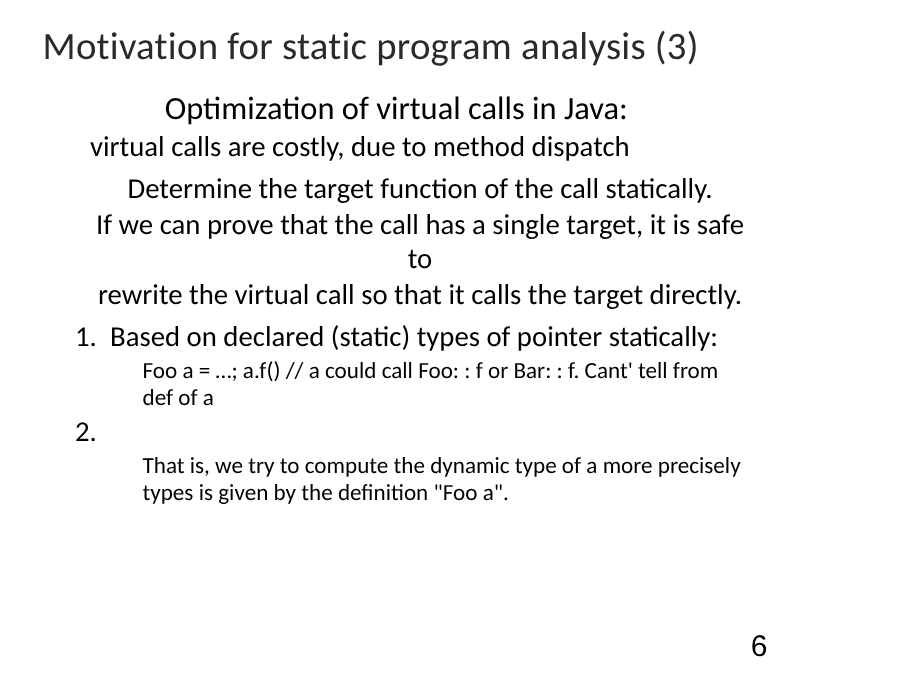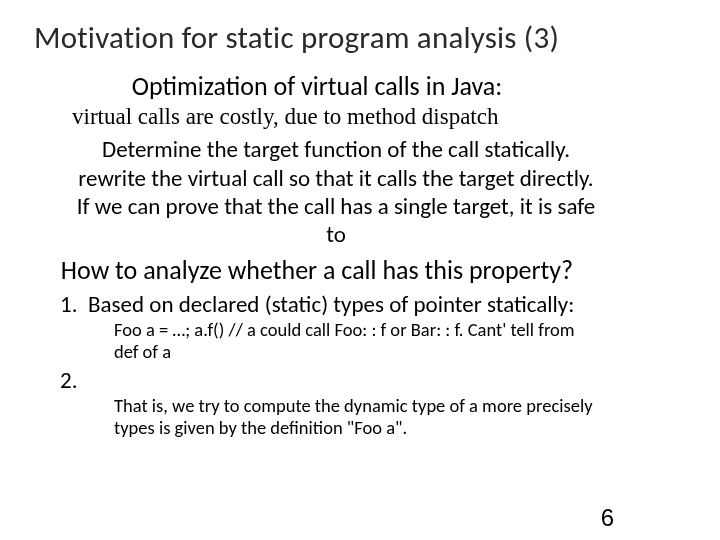--- a/index.html
+++ b/index.html
@@ -29,21 +29,20 @@
   .h2 {
     font-size: 26px;
     margin: 2px 0 2px 0;
     font-weight: 400;
     text-align: center;
   }
   .sub {
     font-size: 23px;
     margin: 0 0 6px 38px;
     font-weight: 400;
-    font-family: Liberation Serif, serif;
   }
   .idea-block {
     margin-left: 38px;
     font-size: 23px;
     line-height: 1.2;
     margin-bottom: 6px;
   }
   .idea-block div {
     margin-bottom: 1px;
     text-align: center;
@@ -79,25 +78,24 @@
 
 <div class="slide">
 
   <div class="title">Motivation for static program analysis (3)</div>
 
   <div class="h2">Optimization of  virtual calls in Java:</div>
   <div class="sub">virtual calls are costly, due to method dispatch</div>
 
   <div class="idea-block">
     <div>Determine the target function of the call statically.</div>
+    <div>If we can prove that the call has a single target, it is safe to</div>
     <div>rewrite the virtual call so that it calls the target directly.</div>
-    <div>If we can prove that the call has a single target, it is safe to</div>
   </div>
 
-  <div class="h2">How to analyze whether a call has this property?</div>
 
   <div class="list">
     <div class="num-item">
       <span class="num">1.</span>
       <span>Based on declared (static) types of pointer statically:</span>
     </div>
     <div class="note">Foo a = …; a.f()  // a could call Foo: : f or Bar: : f.  Cant' tell from def of a</div>
 
     <div class="num-item">
       <span class="num">2.</span>

